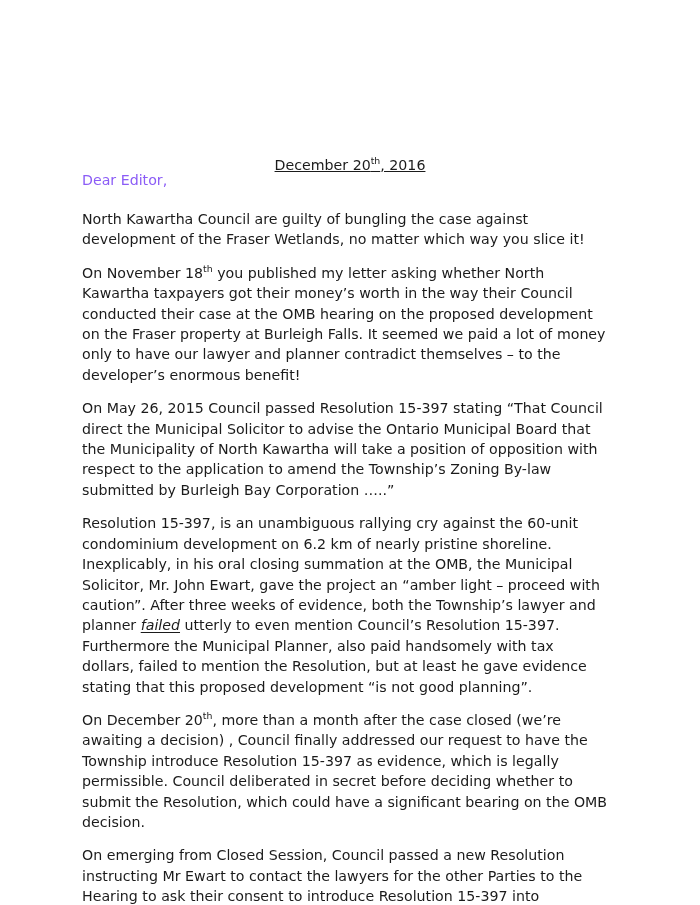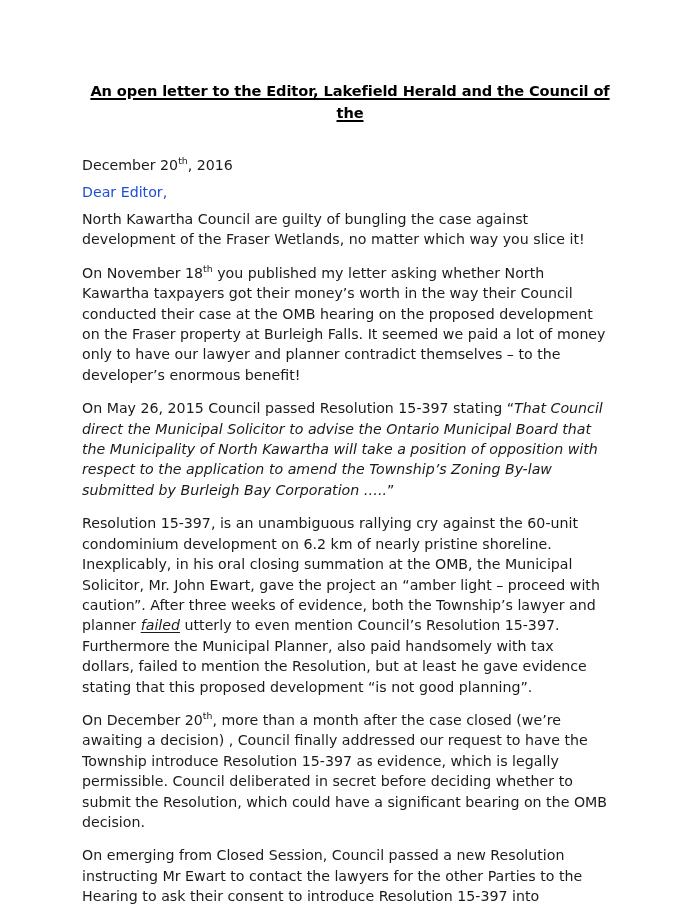--- a/index.html
+++ b/index.html
@@ -44,74 +44,73 @@
     position: absolute;
     left: 0;
     top: 80px;
     width: 536px;
   }
   .date-line {
     position: absolute;
     left: 0;
     top: 155px;
     width: 536px;
-    text-align: left;
+    text-align: center;
     font-size: 14.2px;
     line-height: 20px;
     color: #1b1b1b;
+    text-decoration: underline;
   }
   .salutation {
     position: absolute;
     left: 0;
-    top: 182px;
+    top: 170px;
     font-size: 14.2px;
     line-height: 20px;
-    color: #1d4ed8;
+    color: #8b5cf6;
   }
   .body-stack {
     position: absolute;
     left: 0;
     top: 209px;
     width: 539px;
   }
   p.para {
     margin: 0 12px 13px 0;
     padding: 0;
     font-size: 14.2px;
     line-height: 20.4px;
     color: #1b1b1b;
     text-align: left;
     white-space: normal;
   }
   p.para:last-child {
     margin-bottom: 0;
   }
   .ital {
-    font-style: italic;
   }
   .und {
     text-decoration: underline;
     text-underline-offset: 1.5px;
     text-decoration-thickness: 1px;
     font-style: italic;
   }
   sup {
     font-size: 0.66em;
     vertical-align: super;
     line-height: 0;
   }
 </style>
 </head>
 <body>
 
 <div id="page">
   <div id="doc-body">
 
     <div class="title-block">
-      <div class="doc-title"><span class="t-line">An open letter to the Editor, Lakefield Herald and the Council of the</span></div>
     </div>
 
     <div class="date-line"><span>December 20</span><sup>th</sup><span>, 2016</span></div>
 
     <div class="salutation">Dear Editor,</div>
 
     <div class="body-stack">
 
       <p class="para">North Kawartha Council are guilty of bungling the case against development of the Fraser Wetlands, no matter which way you slice it!</p>
 

